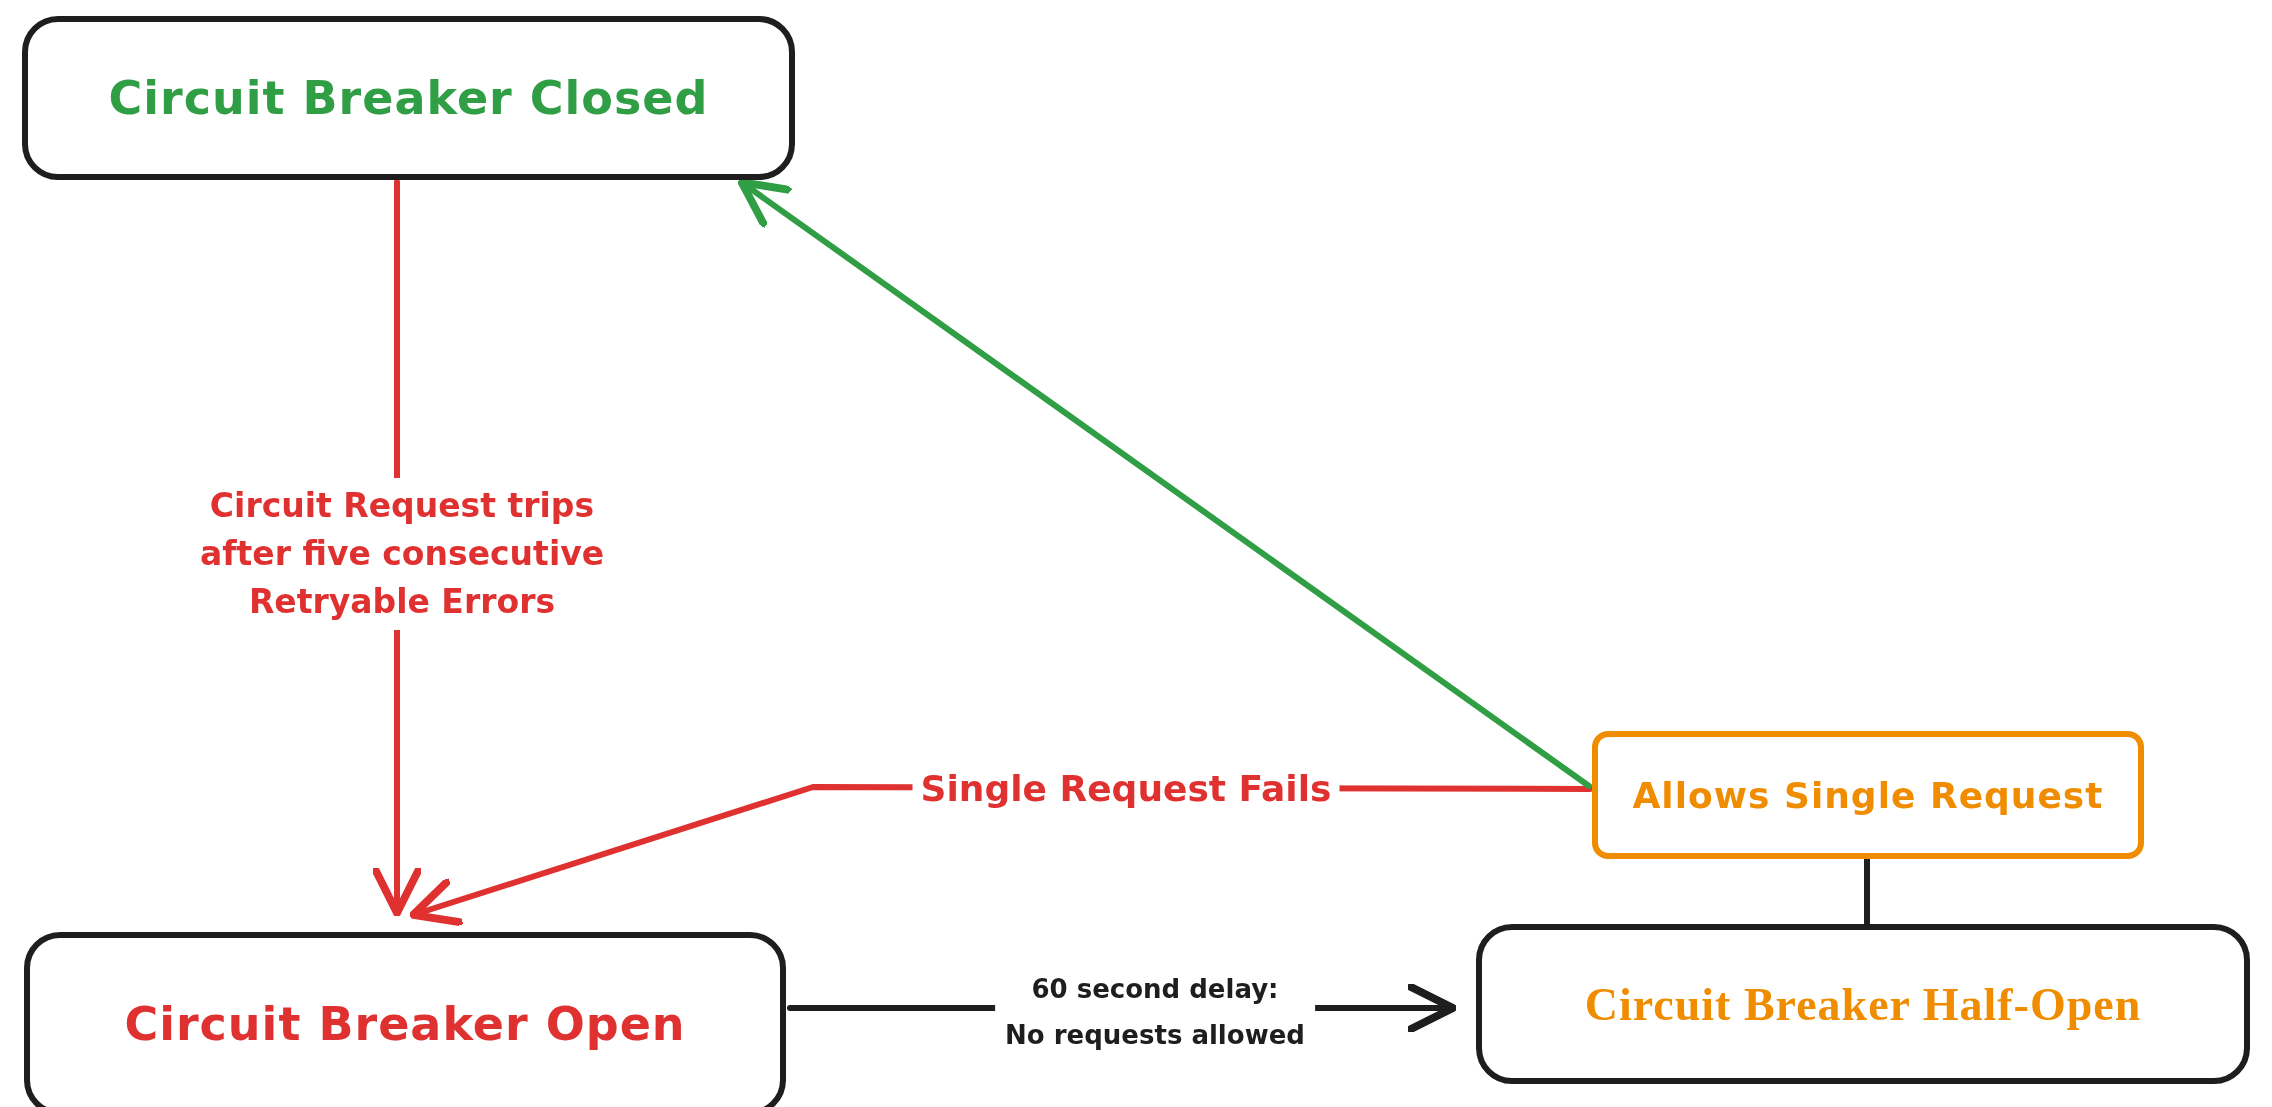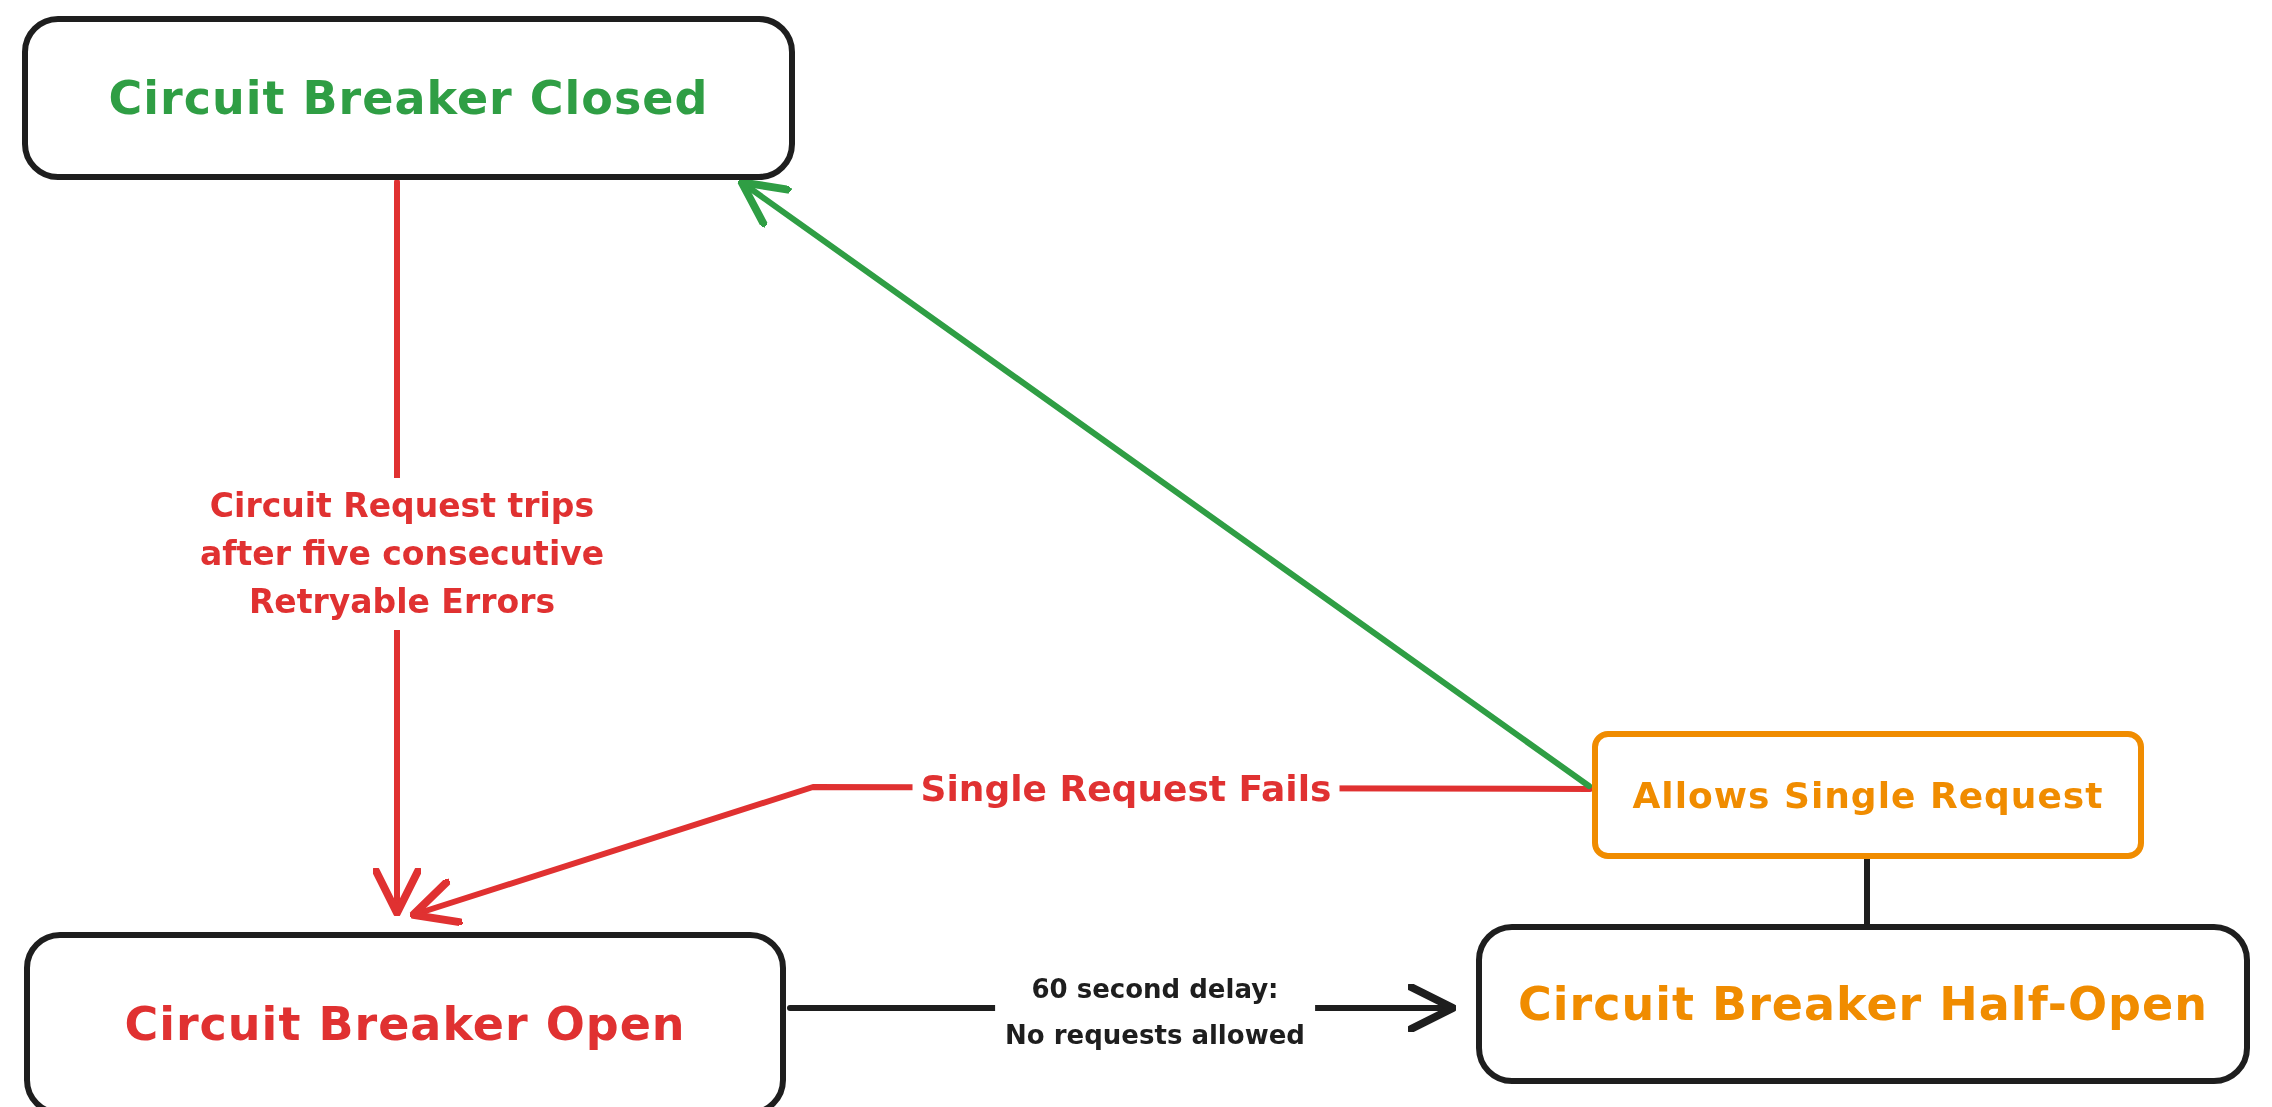--- a/index.html
+++ b/index.html
@@ -34,21 +34,21 @@
     text-align: left;
   }
   .node-label {
     font-size: 46px;
     font-weight: bold;
     letter-spacing: 1px;
     white-space: nowrap;
   }
   #node-closed    { left: 22px;   top: 16px;  width: 773px; height: 164px; }
   #node-open      { left: 24px;   top: 924px; width: 762px; height: 184px; margin-top: 8px; }
-  #node-half-open { left: 1476px; top: 924px; width: 774px; height: 160px; }
+  #node-half-open { left: 1476px; top: 924px; width: 774px; height: 160px; font-family: Liberation Serif, serif; }
   #node-allows {
     left: 1592px; top: 731px; width: 552px; height: 128px;
     border: 6px solid #f08c00;
     border-radius: 16px;
   }
   #node-allows .node-label { font-size: 36px; }
   .green  { color: #2f9e44; }
   .red    { color: #e03131; }
   .orange { color: #f08c00; }
   .ink    { color: #1e1e1e; }

